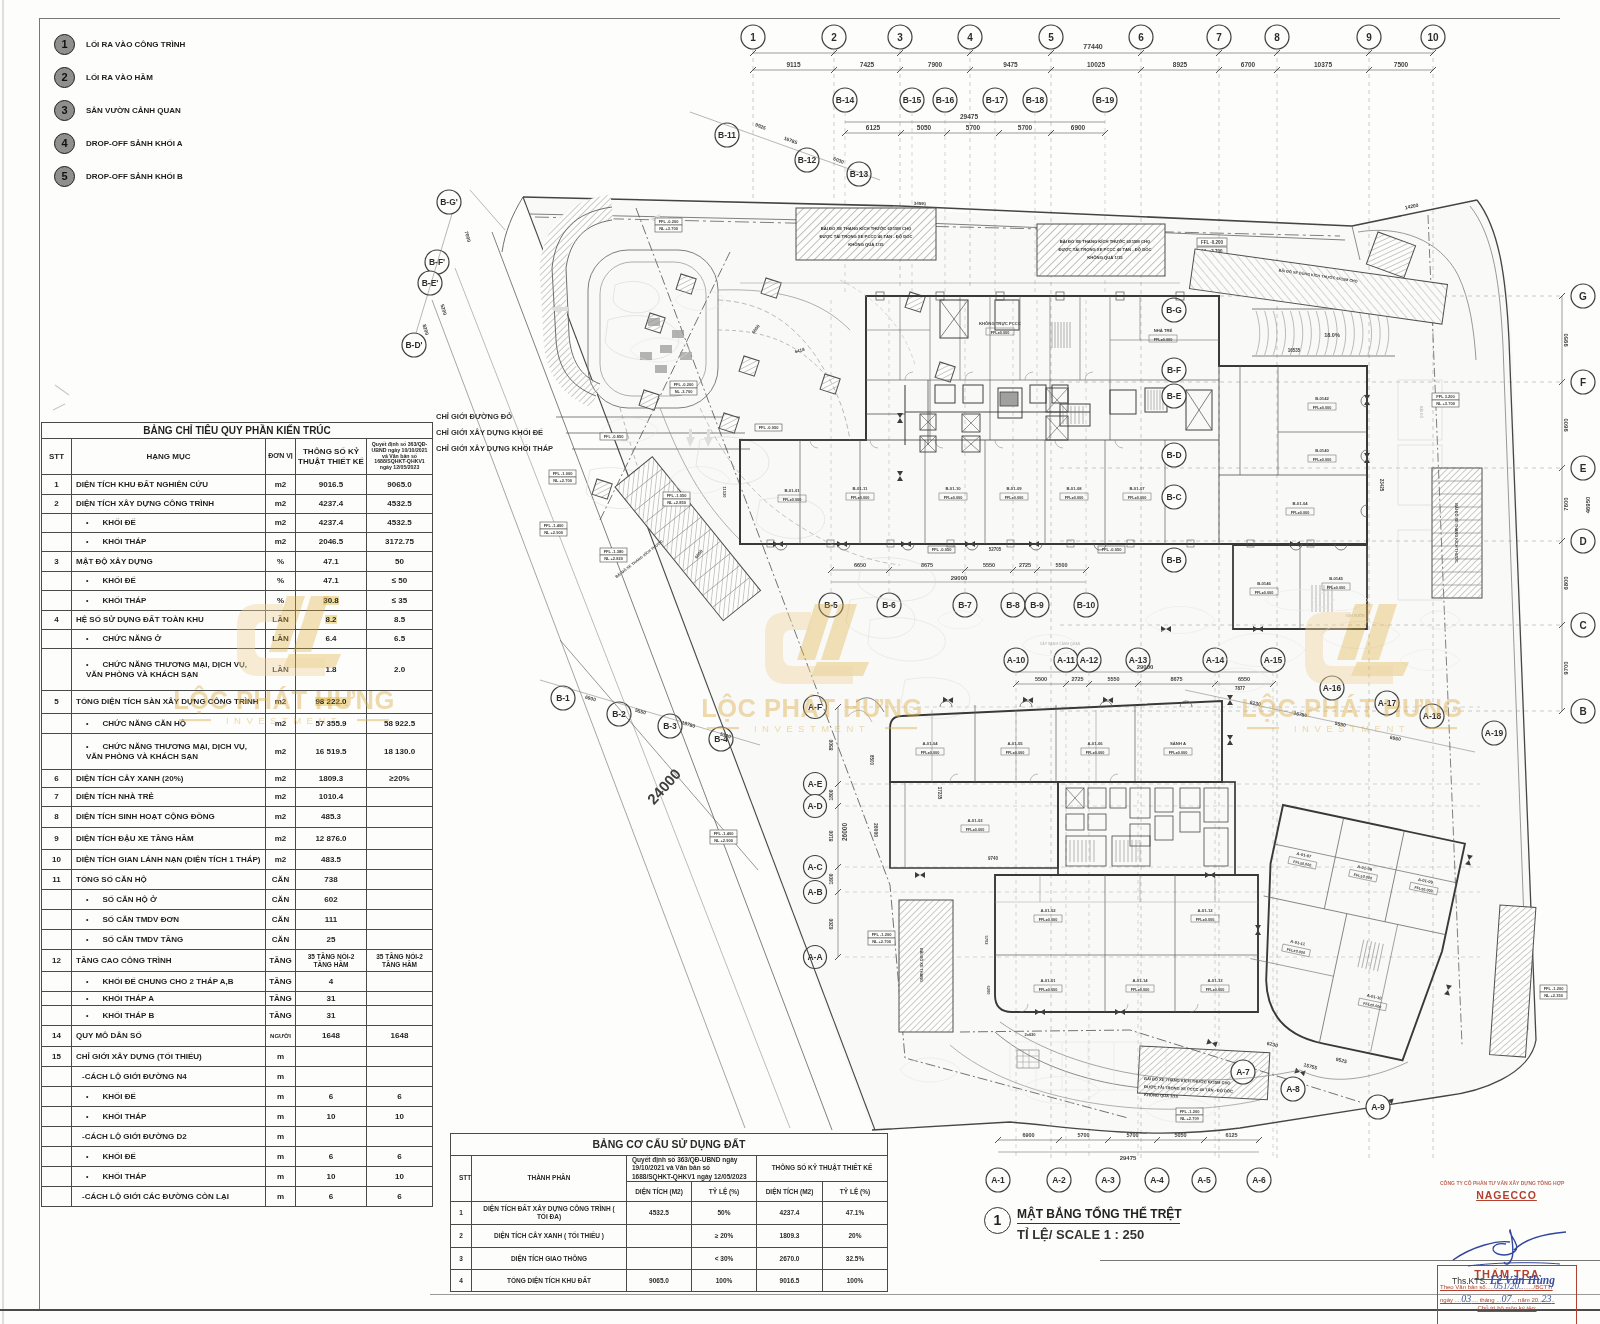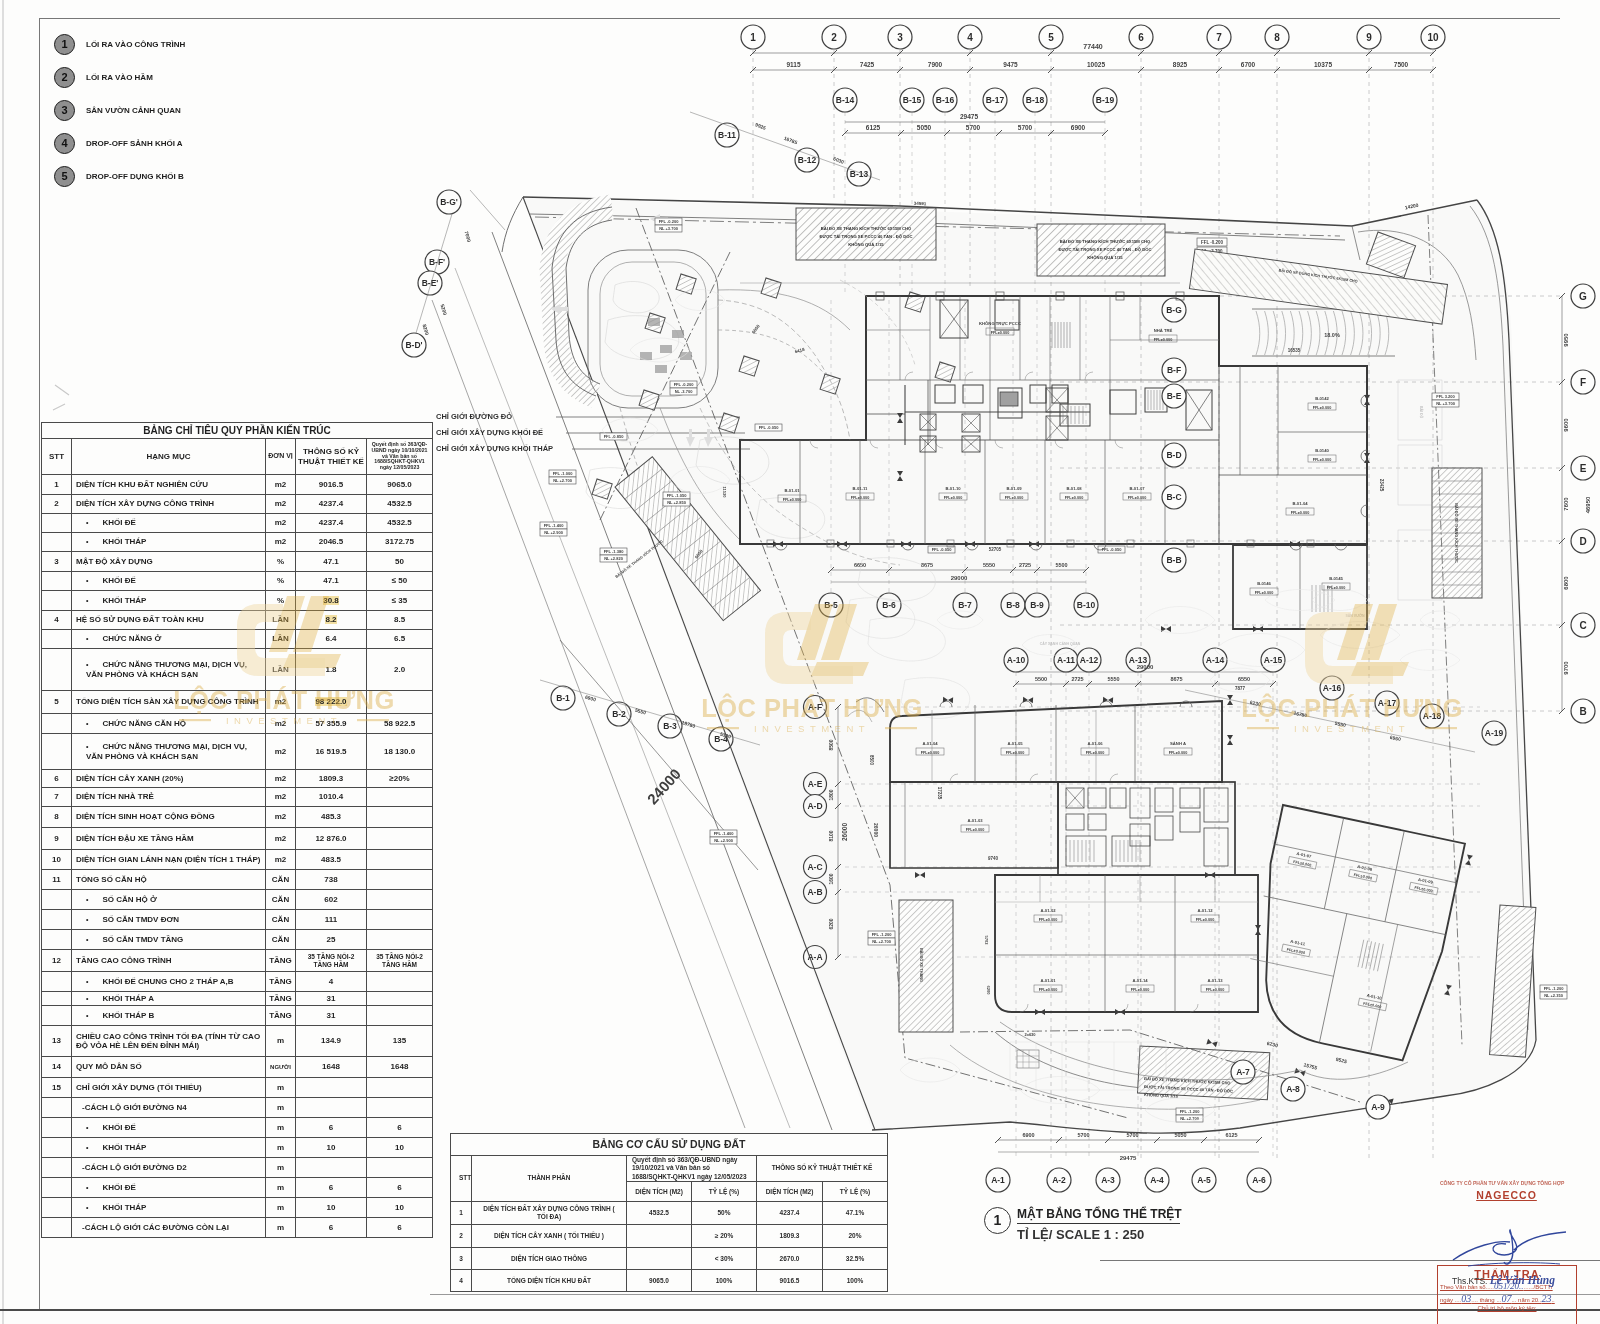--- a/index.html
+++ b/index.html
@@ -68,21 +68,21 @@
       <div class="lgt">SÂN VƯỜN CẢNH QUAN</div>
     </div>
 
 <div class="lg" style="top:133px;">
       <div class="lgc">4</div>
       <div class="lgt">DROP-OFF SẢNH KHỐI A</div>
     </div>
 
 <div class="lg" style="top:166px;">
       <div class="lgc">5</div>
-      <div class="lgt">DROP-OFF DỤNG KHỐI B</div>
+      <div class="lgt">DROP-OFF SẢNH KHỐI B</div>
     </div>
 
 <table id="t1" class="abs">
 <colgroup>
         <col style="width:30px">
         <col style="width:194px">
         <col style="width:30px">
         <col style="width:71px">
         <col style="width:66px">
       </colgroup>
@@ -271,27 +271,20 @@
           <td class="c">TẦNG</td>
           <td class="c">31</td>
           <td class="c"></td>
         </tr>
 <tr style="height:20px">
           <td></td>
           <td class="s">KHỐI THÁP B</td>
           <td class="c">TẦNG</td>
           <td class="c">31</td>
           <td class="c"></td>
-        </tr>
-<tr style="height:31px">
-          <td class="c">13</td>
-          <td class="h">CHIỀU CAO CÔNG TRÌNH TỐI ĐA (TÍNH TỪ CAO ĐỘ VỎA HÈ LÊN ĐẾN ĐỈNH MÁI)</td>
-          <td class="c">m</td>
-          <td class="c">134.9</td>
-          <td class="c">135</td>
         </tr>
 <tr style="height:21px">
           <td class="c">14</td>
           <td class="h">QUY MÔ DÂN SỐ</td>
           <td class="c" style="font-size:6px">NGƯỜI</td>
           <td class="c">1648</td>
           <td class="c">1648</td>
         </tr>
 <tr style="height:20px">
           <td class="c">15</td>

